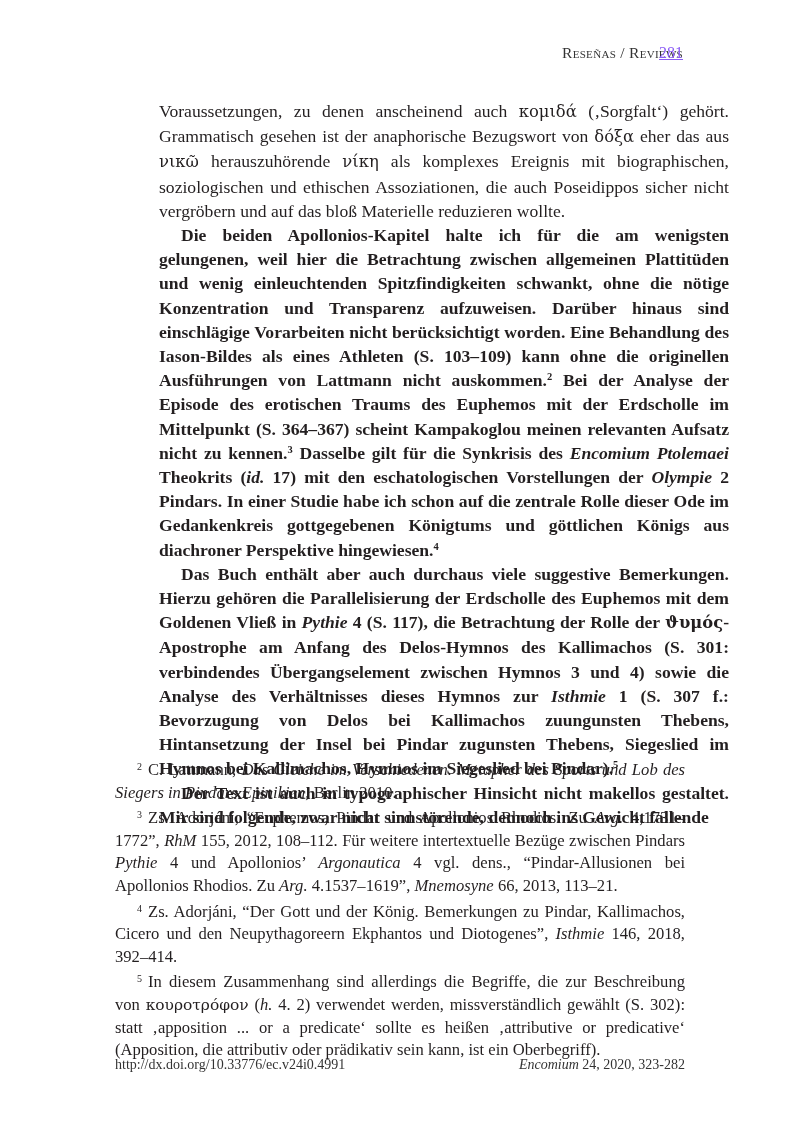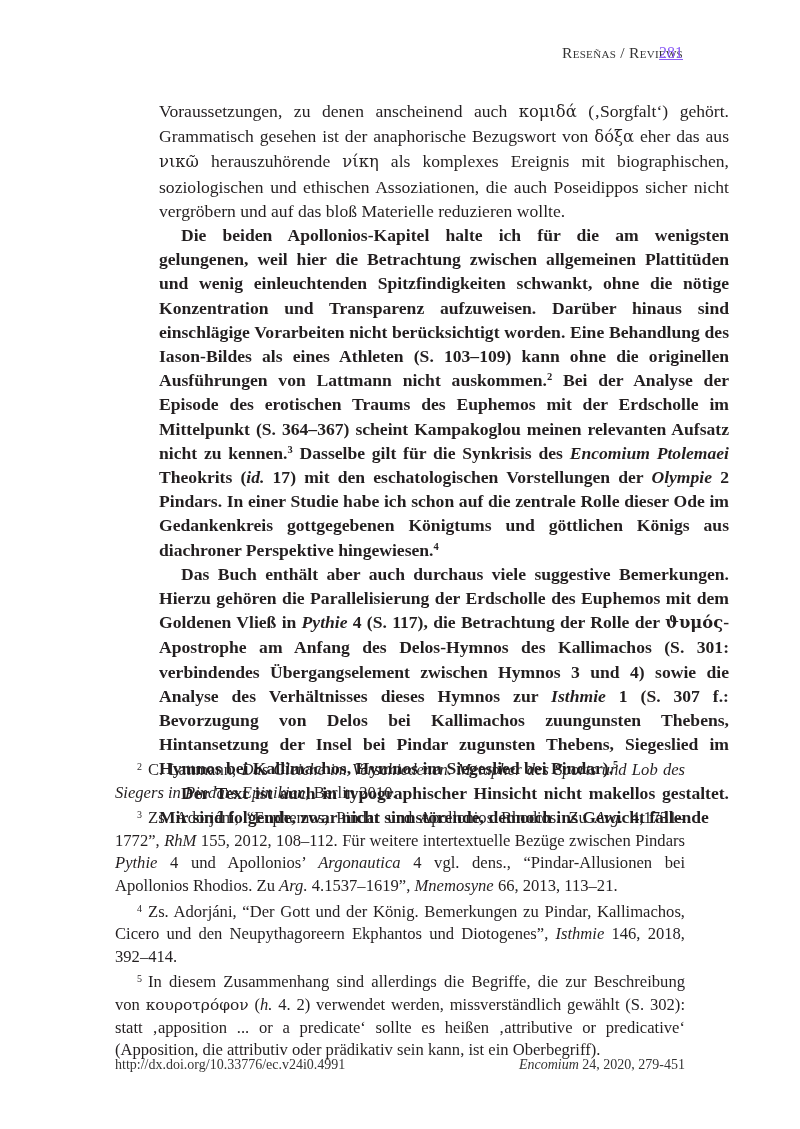--- a/index.html
+++ b/index.html
@@ -59,14 +59,14 @@
 
 <div class="footnotes" id="footnotes">
     <p><span class="fn-mark">2</span><span>C. Lattmann, </span><em>Das Gleiche im Verschiedenen. Metapher des Sports und Lob des Siegers in Pindars Epinikien</em><span>, Berlin 2010.</span></p>
     <p><span class="fn-mark">3</span><span>Zs. Adorjáni, “Euphemos, Pindar und Apollonios Rhodios. Zu </span><em>Arg.</em><span> 4,1731–1772”, </span><em>RhM</em><span> 155, 2012, 108–112. Für weitere intertextuelle Bezüge zwischen Pindars </span><em>Pythie</em><span> 4 und Apollonios’ </span><em>Argonautica</em><span> 4 vgl. dens., “Pindar-Allusionen bei Apollonios Rhodios. Zu </span><em>Arg.</em><span> 4.1537–1619”, </span><em>Mnemosyne</em><span> 66, 2013, 113–21.</span></p>
     <p><span class="fn-mark">4</span><span>Zs. Adorjáni, “Der Gott und der König. Bemerkungen zu Pindar, Kallimachos, Cicero und den Neupythagoreern Ekphantos und Diotogenes”, </span><em>Isthmie</em><span> 146, 2018, 392–414.</span></p>
     <p><span class="fn-mark">5</span><span>In diesem Zusammenhang sind allerdings die Begriffe, die zur Beschreibung von </span><span class="greek">κουροτρόφον</span><span> (</span><em>h.</em><span> 4. 2) verwendet werden, missverständlich gewählt (S. 302): statt ‚apposition ... or a predicate‘ sollte es heißen ‚attributive or predicative‘ (Apposition, die attributiv oder prädikativ sein kann, ist ein Oberbegriff).</span></p>
   </div>
 
 <div class="footer">
   <span class="doi">http://dx.doi.org/10.33776/ec.v24i0.4991</span>
-  <span class="citation"><em>Encomium</em><span> 24, 2020, 279-451</span></span>
+  <span class="citation"><em>Encomium</em><span> 24, 2020, 323-282</span></span>
 </div>
 
 </body></html>

